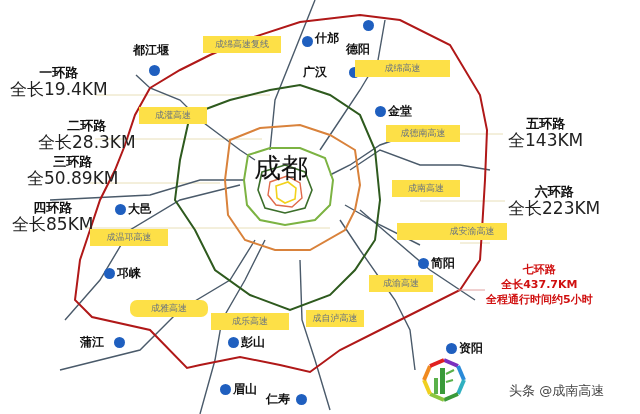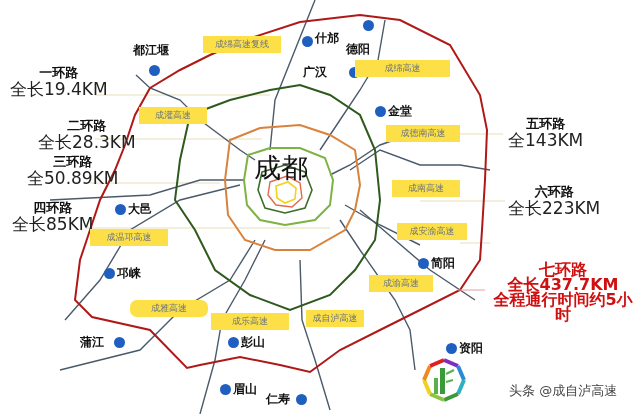--- a/index.html
+++ b/index.html
@@ -6,21 +6,21 @@
   body { width:640px; height:414px; background:#ffffff; position:relative; overflow:hidden;
          font-family:"DejaVu Sans","Liberation Sans",sans-serif; }
   #map { position:absolute; left:0; top:0; width:640px; height:414px; }
   .ring-title { font-weight:bold; font-size:13px; color:#111; text-align:center; }
   .ring-len { font-size:17px; color:#222; text-align:center; }
   .ring-block { position:absolute; text-align:center; line-height:16px; }
   .city { position:absolute; font-weight:bold; font-size:12px; color:#111; display:flex; align-items:center; gap:2px; white-space:nowrap; }
   .dot { width:11px; height:11px; border-radius:50%; background:#1f5fbf; display:inline-block; }
   .hw { position:absolute; background:#fde047; color:#6a7480; font-size:9px; height:17px; line-height:17px; text-align:center; }
   .center-name { position:absolute; font-size:27px; color:#111; left:254px; top:150px; }
-  .ring7 { position:absolute; left:486px; top:262px; color:#d01010; font-weight:bold; font-size:16px; text-align:center; line-height:15px; }
+  .ring7 { position:absolute; left:486px; top:262px; color:#d01010; font-weight:bold; font-size:11px; text-align:center; line-height:15px; }
   .watermark { position:absolute; left:509px; top:382px; font-size:13px; color:#444; }
 </style>
 </head>
 <body>
 
 <svg id="map" viewBox="0 0 640 414" xmlns="http://www.w3.org/2000/svg">
 
   <g stroke="#e8dfb8" stroke-width="1" fill="none">
     <line x1="95" y1="95" x2="270" y2="95"></line>
     <line x1="95" y1="139" x2="262" y2="139"></line>
@@ -149,21 +149,21 @@
   <span class="dot"></span>
     <span>资阳</span>
 </div>
 
 <div class="hw" style="left:203px;top:36px;width:78px;">成绵高速复线</div>
 <div class="hw" style="left:355px;top:60px;width:95px;">成绵高速</div>
 <div class="hw" style="left:139px;top:107px;width:68px;">成灌高速</div>
 <div class="hw" style="left:386px;top:125px;width:74px;">成德南高速</div>
 <div class="hw" style="left:392px;top:180px;width:68px;">成南高速</div>
 <div class="hw" style="left:90px;top:229px;width:78px;">成温邛高速</div>
-<div class="hw" style="left:397px;top:223px;width:70px;">成安渝高速</div>
+<div class="hw" style="left:397px;top:223px;width:70px;padding-left:40px;">成安渝高速</div>
 <div class="hw" style="left:369px;top:275px;width:64px;">成渝高速</div>
 <div class="hw" style="left:130px;top:300px;width:78px;border-radius:7px;">成雅高速</div>
 <div class="hw" style="left:211px;top:313px;width:78px;">成乐高速</div>
 <div class="hw" style="left:306px;top:310px;width:58px;">成自泸高速</div>
 
 <svg style="position:absolute;left:420px;top:356px;" width="48" height="48" viewBox="0 0 48 48">
   <g fill="none" stroke-width="4">
     <path d="M24,4 L38,10" stroke="#7b2fbf"></path>
     <path d="M38,10 L44,24" stroke="#2a8ad8"></path>
     <path d="M44,24 L38,38" stroke="#30b0c0"></path>
@@ -171,13 +171,13 @@
     <path d="M24,44 L10,38" stroke="#8cc63f"></path>
     <path d="M10,38 L4,24" stroke="#f0d020"></path>
     <path d="M4,24 L10,10" stroke="#f08a20"></path>
     <path d="M10,10 L24,4" stroke="#e02020"></path>
   </g>
   <rect x="20" y="12" width="5" height="26" fill="#3a9a3a"></rect>
   <rect x="14" y="22" width="4" height="16" fill="#5ab04a"></rect>
   <path d="M26,18 L34,14 M26,26 L33,24" stroke="#5ab04a" stroke-width="2"></path>
 </svg>
 
-<div class="watermark">头条 @成自泸高速</div>
+<div class="watermark">头条 @成南高速</div>
 
 </body></html>

